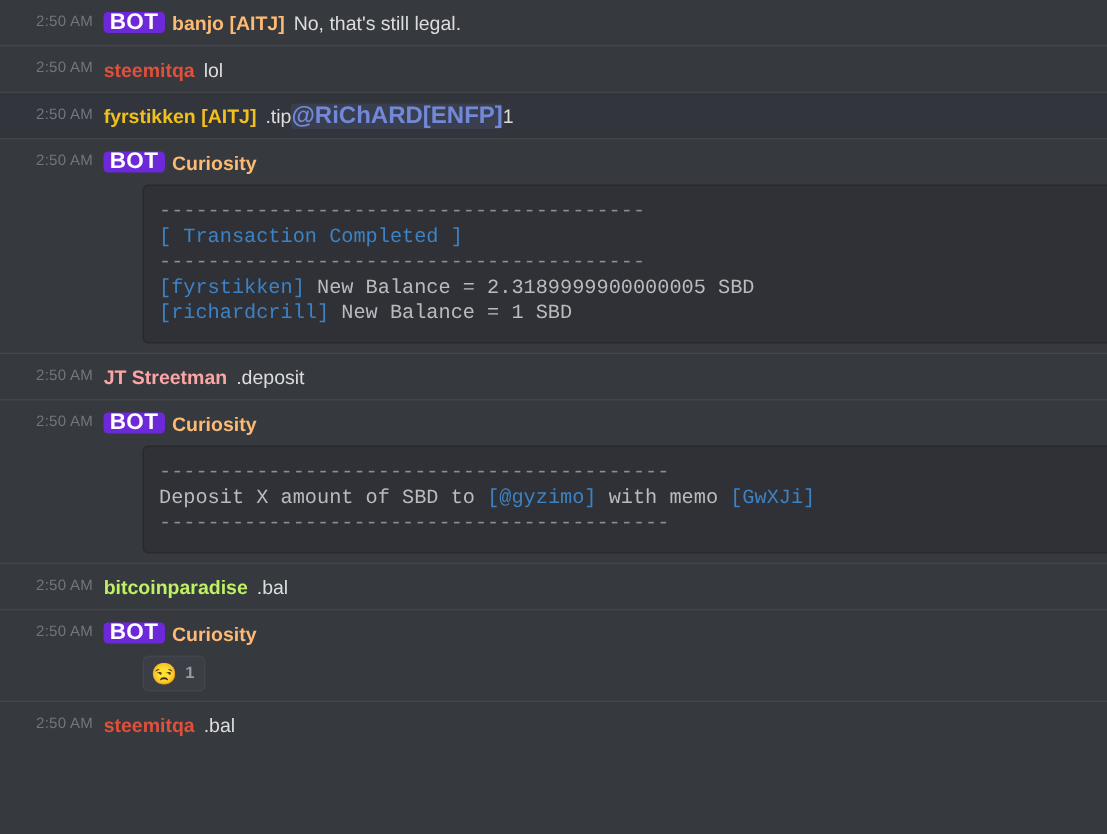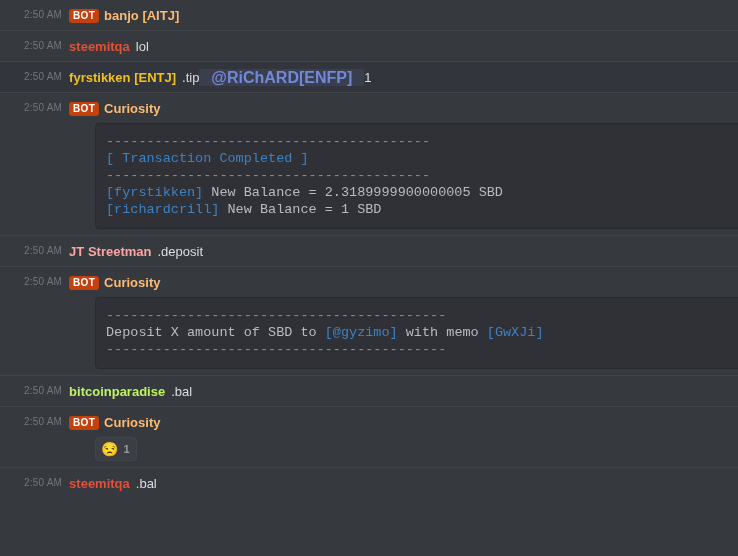--- a/index.html
+++ b/index.html
@@ -32,41 +32,41 @@
   }
   .msg.alt {
     background: #32353b;
   }
   .msg:first-child {
     border-top: none;
   }
 
   .line {
     display: flex;
-    align-items: flex-end;
+    align-items: center;
     padding-left: 24px;
     line-height: 17px;
     white-space: nowrap;
   }
 
   .ts {
     color: #72767d;
     font-size: 10px;
     letter-spacing: 0.2px;
     margin-right: 7px;
     flex: 0 0 auto;
     position: relative;
     top: -1px;
   }
 
   .bot-badge {
     display: inline-block;
-    background: #c2410c;
+    background: #6d28d9;
     color: #ffffff;
-    font-size: 10px;
+    font-size: 15px;
     font-weight: bold;
     line-height: 11px;
     padding: 1px 4px 2px 4px;
     border-radius: 3px;
     margin-right: 5px;
     flex: 0 0 auto;
     position: relative;
     top: -1px;
     letter-spacing: 0.3px;
   }
@@ -86,21 +86,21 @@
   .body-text {
     font-size: 13px;
     color: #dcddde;
     flex: 0 1 auto;
   }
 
   .mention {
     color: #7289da;
     background: rgba(114,137,218,0.12);
     font-weight: bold;
-    padding: 0 12px;
+    padding: 0 0;
     border-radius: 2px;
   }
 
   .code-wrap {
     margin-top: 6px;
     padding-left: 95px;
   }
   .codeblock {
     background: #2f3136;
     border: 1px solid #282a2e;
@@ -147,35 +147,36 @@
 </head>
 <body>
 
 <div id="chat">
 
   <div class="msg">
     <div class="line">
       <span class="ts">2:50 AM</span>
       <span class="bot-badge">BOT</span>
       <span class="uname u-reddim">banjo [AITJ]</span>
+      <span class="body-text">No, that's still legal.</span>
     </div>
   </div>
 
   <div class="msg">
     <div class="line">
       <span class="ts">2:50 AM</span>
       <span class="uname u-red">steemitqa</span>
       <span class="body-text">lol</span>
     </div>
   </div>
 
   <div class="msg alt">
     <div class="line">
       <span class="ts">2:50 AM</span>
-      <span class="uname u-yellow">fyrstikken [ENTJ]</span>
+      <span class="uname u-yellow">fyrstikken [AITJ]</span>
       <span class="body-text">.tip </span>
       <span class="mention">@RiChARD[ENFP]</span>
       <span class="body-text"> 1</span>
     </div>
   </div>
 
   <div class="msg">
     <div class="line">
       <span class="ts">2:50 AM</span>
       <span class="bot-badge">BOT</span>

